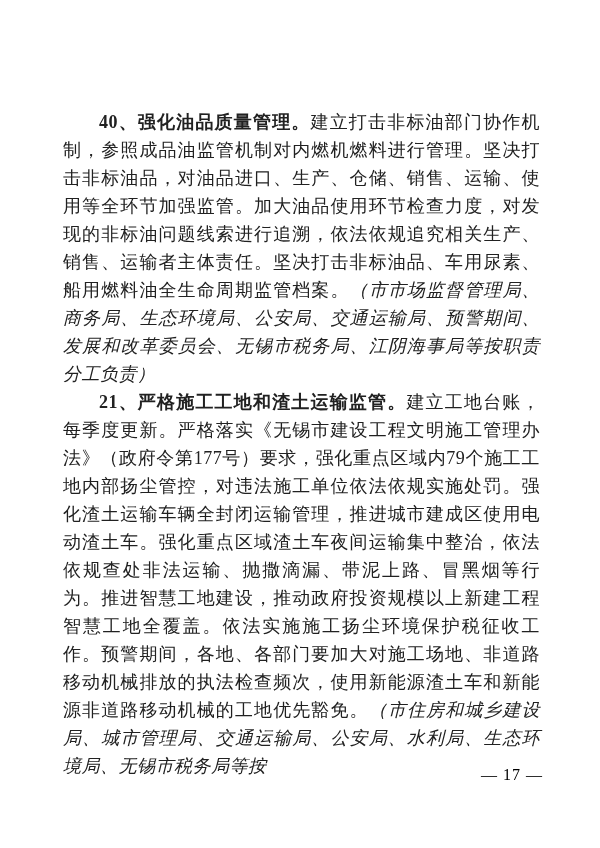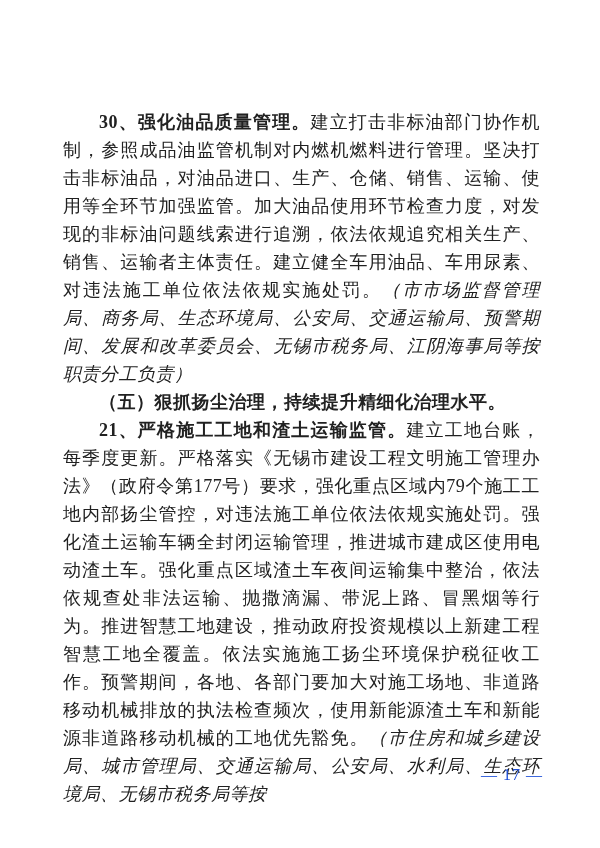--- a/index.html
+++ b/index.html
@@ -39,31 +39,30 @@
   }
   .agencies {
     font-style: italic;
   }
   .page-number {
     position: absolute;
     right: 57px;
     bottom: 64px;
     font-size: 16px;
     letter-spacing: 1px;
-    color: #1d4ed8;
+    color: #000000;
   }
 </style>
 </head>
 <body>
 
 <div class="page">
   <div class="content">
 
-    <p class="para"><span class="para-lead">30、强化油品质量管理。</span><span>建立打击非标油部门协作机制，参照成品油监管机制对内燃机燃料进行管理。坚决打击非标油品，对油品进口、生产、仓储、销售、运输、使用等全环节加强监管。加大油品使用环节检查力度，对发现的非标油问题线索进行追溯，依法依规追究相关生产、销售、运输者主体责任。建立健全车用油品、车用尿素、对违法施工单位依法依规实施处罚。</span><span class="agencies">（市市场监督管理局、商务局、生态环境局、公安局、交通运输局、预警期间、发展和改革委员会、无锡市税务局、江阴海事局等按职责分工负责）</span></p>
+    <p class="para"><span class="para-lead">40、强化油品质量管理。</span><span>建立打击非标油部门协作机制，参照成品油监管机制对内燃机燃料进行管理。坚决打击非标油品，对油品进口、生产、仓储、销售、运输、使用等全环节加强监管。加大油品使用环节检查力度，对发现的非标油问题线索进行追溯，依法依规追究相关生产、销售、运输者主体责任。坚决打击非标油品、车用尿素、船用燃料油全生命周期监管档案。</span><span class="agencies">（市市场监督管理局、商务局、生态环境局、公安局、交通运输局、预警期间、发展和改革委员会、无锡市税务局、江阴海事局等按职责分工负责）</span></p>
 
-    <p class="para section-heading">（五）狠抓扬尘治理，持续提升精细化治理水平。</p>
 
     <p class="para"><span class="para-lead">21、严格施工工地和渣土运输监管。</span><span>建立工地台账，每季度更新。严格落实《无锡市建设工程文明施工管理办法》（政府令第177号）要求，强化重点区域内79个施工工地内部扬尘管控，对违法施工单位依法依规实施处罚。强化渣土运输车辆全封闭运输管理，推进城市建成区使用电动渣土车。强化重点区域渣土车夜间运输集中整治，依法依规查处非法运输、抛撒滴漏、带泥上路、冒黑烟等行为。推进智慧工地建设，推动政府投资规模以上新建工程智慧工地全覆盖。依法实施施工扬尘环境保护税征收工作。预警期间，各地、各部门要加大对施工场地、非道路移动机械排放的执法检查频次，使用新能源渣土车和新能源非道路移动机械的工地优先豁免。</span><span class="agencies">（市住房和城乡建设局、城市管理局、交通运输局、公安局、水利局、生态环境局、无锡市税务局等按</span></p>
 
   </div>
 
   <div class="page-number">— 17 —</div>
 </div>
 
 </body></html>

